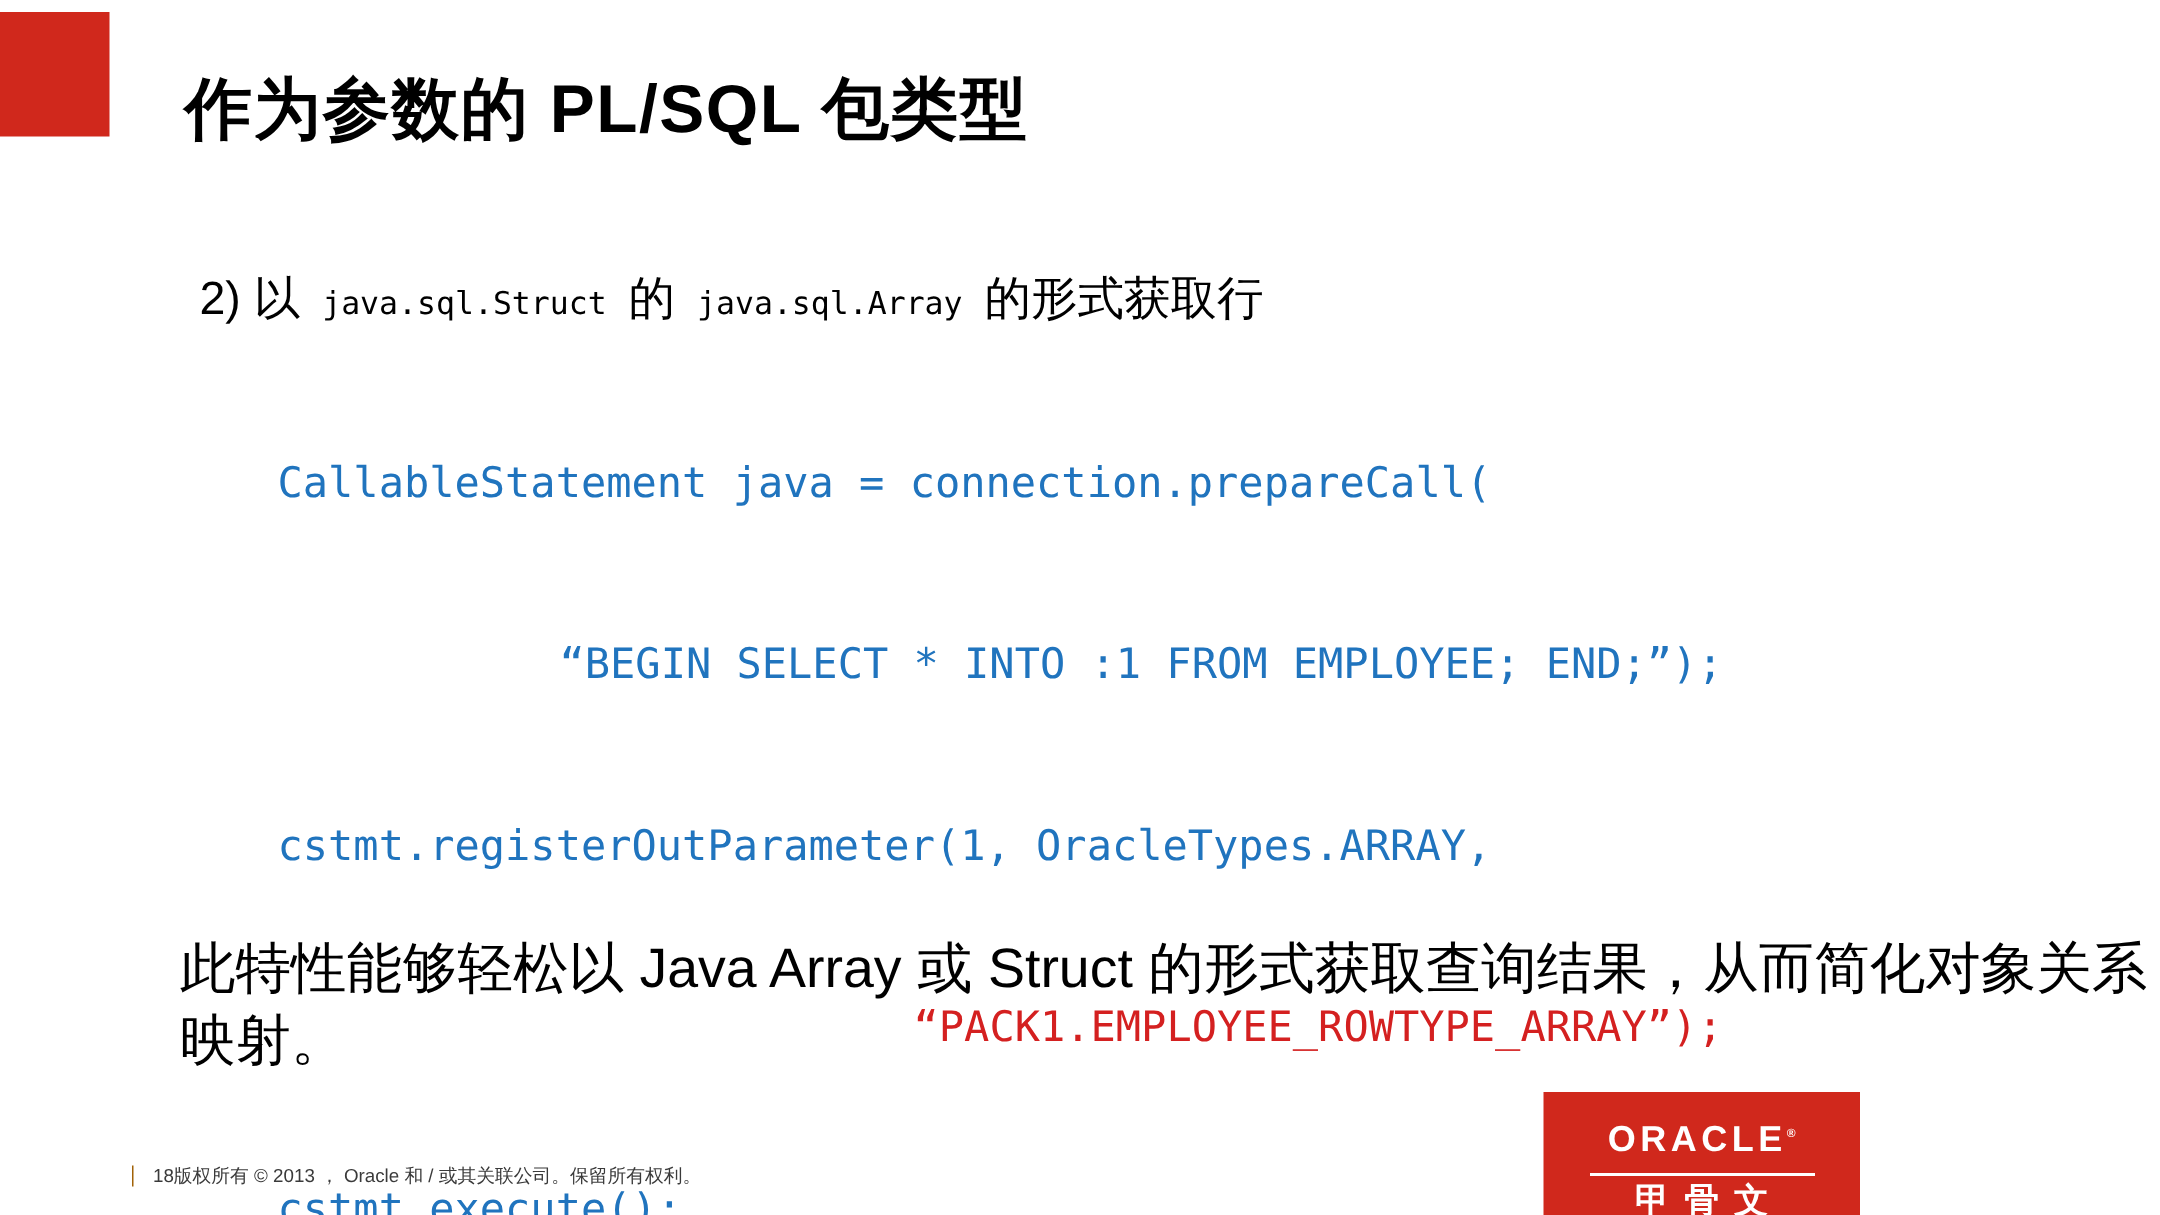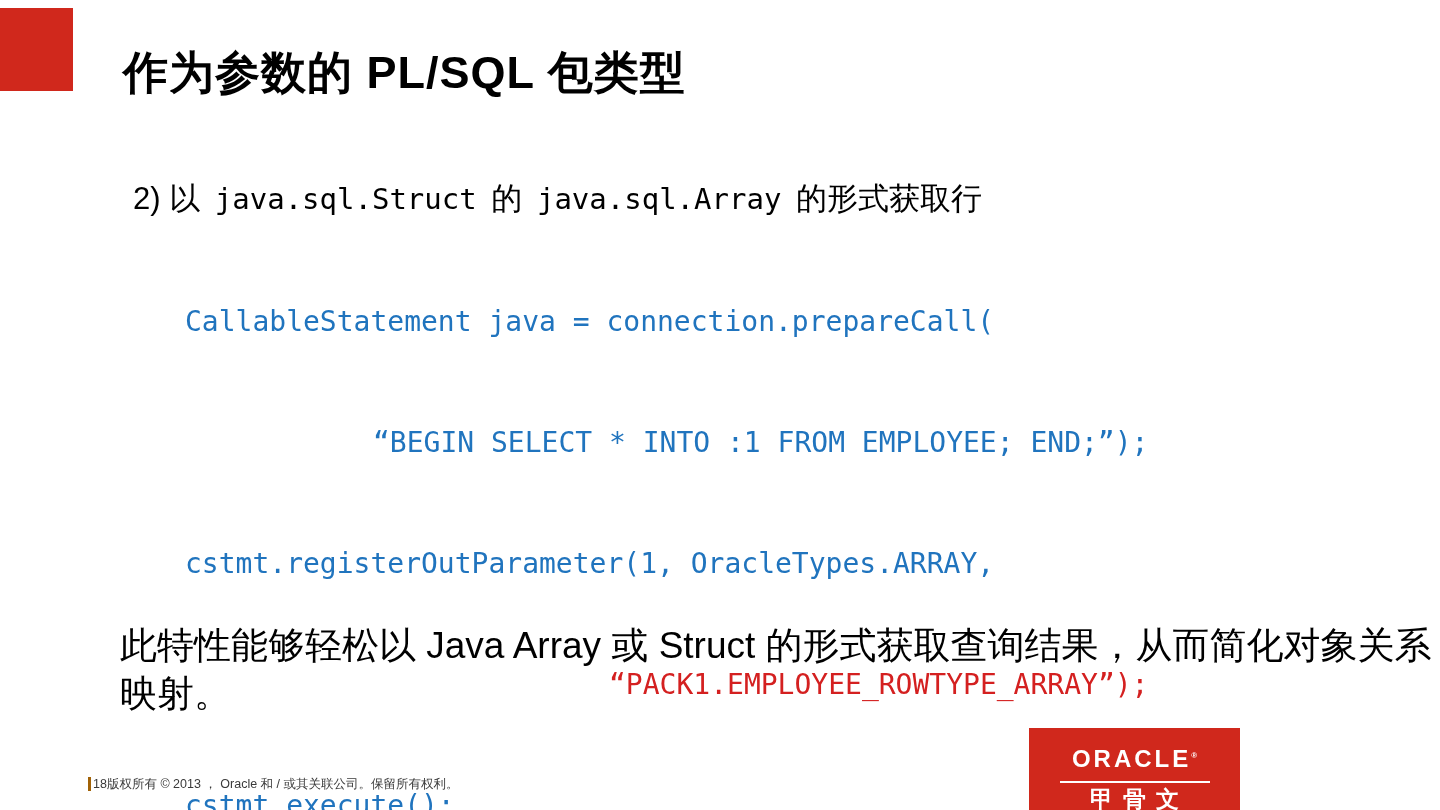--- a/index.html
+++ b/index.html
@@ -40,21 +40,21 @@
   .item-line {
     position: absolute;
     left: 133px;
     top: 178px;
     font-size: 31px;
     color: #000000;
     white-space: nowrap;
   }
   .seg.mono {
     font-family: "DejaVu Sans Mono", "Liberation Mono", monospace;
-    font-size: 29px;
+    font-size: 21px;
     margin: 0 6px;
   }
   .code-block {
     position: absolute;
     left: 185px;
     top: 228px;
     font-family: "DejaVu Sans Mono", "Liberation Mono", monospace;
     font-size: 28px;
     white-space: pre;
   }
@@ -79,22 +79,22 @@
   }
   .footer {
     position: absolute;
     left: 88px;
     bottom: 17px;
     font-size: 12.5px;
     color: #3a3a3a;
     white-space: nowrap;
   }
   .page-num {
-    border-left: 3px solid #a16207;
-    padding-left: 2px;
+    border-left: 1px solid #a16207;
+    padding-left: 13px;
   }
   .logo {
     position: absolute;
     right: 0;
     bottom: 0;
     width: 211px;
     height: 82px;
     background: #d0281c;
     color: #ffffff;
     text-align: center;

